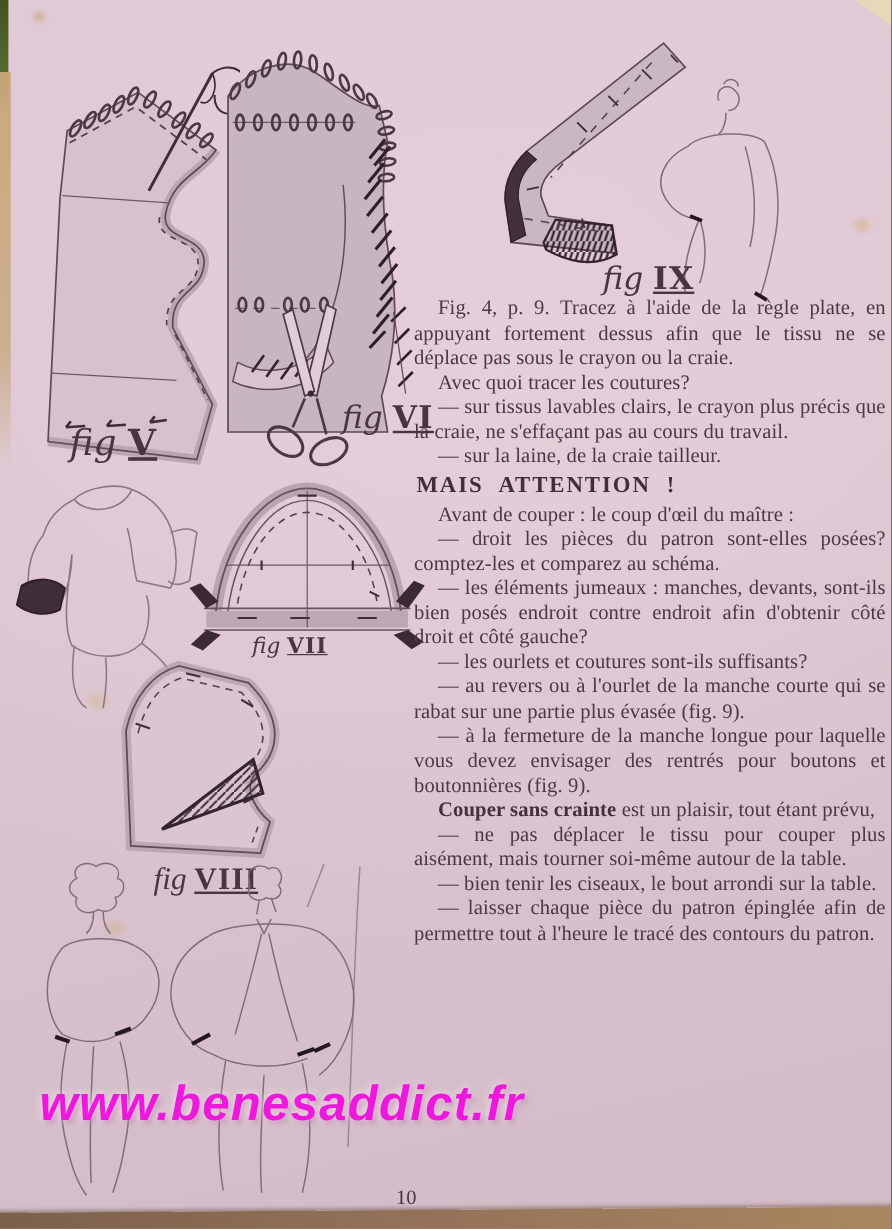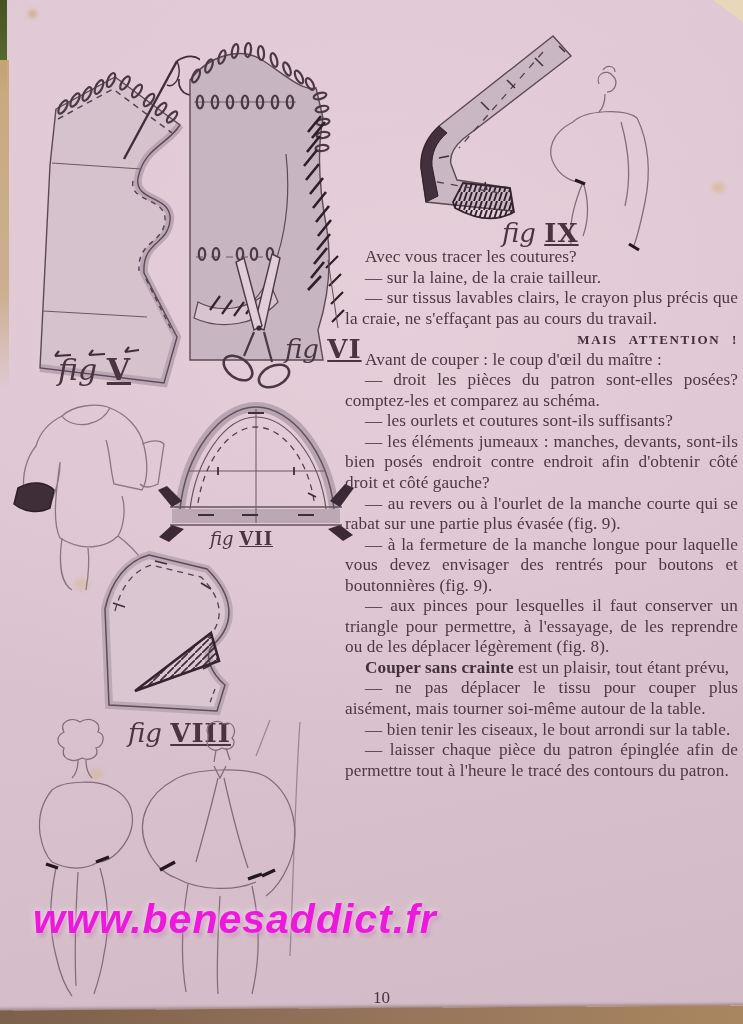--- a/index.html
+++ b/index.html
@@ -15,32 +15,32 @@
   .edge-top-right{position:absolute;right:0;top:0;width:30px;height:22px;
     background:#e9d7ba;clip-path:polygon(100% 0,0 0,100% 100%);}
   .edge-bottom{position:absolute;left:-4px;bottom:-6px;width:752px;height:22px;
     background:linear-gradient(90deg,#7c604a,#94735a 50%,#a9875f);
     transform:rotate(-.4deg);box-shadow:0 -2px 3px rgba(70,45,30,.35);}
   .stain{position:absolute;border-radius:50%;filter:blur(2px);}
   
   .text-col{position:absolute;left:345px;top:247px;width:393px;text-align:justify;
     font-size:17.2px;line-height:1.195;letter-spacing:.1px;}
   .text-col p{margin:0;text-indent:20px;}
-  .text-col p.head{font-size:13px;font-weight:bold;text-indent:2px;text-align:right;
+  .text-col p.head{font-size:19px;font-weight:bold;text-indent:2px;text-align:left;
     letter-spacing:1.6px;word-spacing:7px;color:#412e3a;margin:3px 0 2px 0;}
   .text-col p.lead .b{font-weight:bold;color:#43303c;}
   
   .figlabel{position:absolute;font-family:"DejaVu Serif",serif;font-style:italic;
     color:#4a3440;white-space:nowrap;}
   .figlabel .num{text-decoration:underline;font-style:normal;font-weight:bold;letter-spacing:1px;}
   
   .watermark{position:absolute;left:33px;top:896px;font-family:"Liberation Sans",sans-serif;
     font-weight:bold;font-size:41px;letter-spacing:1px;color:#ec18dc;
     text-shadow:0 0 7px rgba(255,235,250,.9),2px 3px 4px rgba(140,20,120,.35);font-style:italic;}
-  .pagenum{position:absolute;left:330px;top:988px;width:60px;text-align:right;
+  .pagenum{position:absolute;left:330px;top:988px;width:60px;text-align:left;
     font-size:17px;color:#46323d;}
   .figwrap{position:absolute;}
   svg{display:block;}
 </style>
 </head>
 <body>
 
 <div class="page">
 
   <div class="edge-left-green"></div>
@@ -196,21 +196,21 @@
       <path d="M22,68 C28,40 44,20 66,14 L124,28 C150,54 154,82 130,104 C120,114 128,132 142,144 L134,170 L26,164 Z" fill="none" stroke="#b9a4b2" stroke-width="8" opacity=".9"></path>
       <path d="M22,68 C28,40 44,20 66,14 L124,28 C150,54 154,82 130,104 C120,114 128,132 142,144 L134,170 L26,164 Z" fill="none" stroke="#5f4c58" stroke-width="1.5"></path>
       <path d="M32,70 C38,46 50,30 68,24 L118,36 C140,58 142,80 124,98" stroke="#52404d" stroke-width="1.3" fill="none" stroke-dasharray="6 5"></path>
       <path d="M132,148 L126,164" stroke="#52404d" stroke-width="1.3" fill="none" stroke-dasharray="5 4"></path>
       <g stroke="#3f2e3a" stroke-width="1.8" fill="none">
         <path d="M30,62 L42,66 M72,20 L84,23 M118,42 L128,48 M120,128 L128,124"></path>
       </g>
       <path d="M52,150 L128,92 L136,120 Z" fill="url(#hatch8)" stroke="#35242f" stroke-width="2.6"></path>
     </svg>
   </div>
-  <div class="figlabel" style="left:128px;top:718px;font-size:26px;"><span>fig </span><span class="num">VIII</span></div>
+  <div class="figlabel" style="left:128px;top:718px;font-size:26px;font-family:Liberation Serif, serif;"><span>fig </span><span class="num">VIII</span></div>
 
   <div class="figwrap" style="left:12px;top:716px;">
     <svg width="300" height="282" viewBox="0 0 300 282">
       <g fill="none" stroke="#806d7a" stroke-width="1.25">
         <path d="M52,16 C46,6 60,0 68,6 C78,0 90,6 86,16 C94,18 92,30 84,32 C88,40 78,46 70,42 C60,48 48,42 52,32 C44,28 44,20 52,16 Z"></path>
         <path d="M66,44 C66,52 64,58 60,62 M74,44 C74,52 76,58 80,62"></path>
         <path d="M40,74 C52,64 88,64 100,72"></path>
         <path d="M100,72 C124,84 128,112 106,136 C100,142 92,146 86,146"></path>
         <path d="M40,74 C30,86 26,102 28,118 C30,130 34,140 40,146"></path>
         <path d="M40,146 C56,154 74,154 86,146"></path>
@@ -262,31 +262,31 @@
         <path d="M228,92 C236,120 238,150 232,176"></path>
       </g>
       <g stroke="#241721" stroke-width="3.2" fill="none">
         <path d="M182,150 L192,154 M236,214 L246,220"></path>
       </g>
     </svg>
   </div>
   <div class="figlabel" style="left:502px;top:218px;font-size:26px;"><span>fig </span><span class="num">IX</span></div>
 
   <div class="text-col">
-    <p>Avec vous tracer les coutures?</p>
+    <p>Fig. 4, p. 9. Tracez à l'aide de la règle plate, en appuyant fortement dessus afin que le tissu ne se déplace pas sous le crayon ou la craie.</p>
+    <p>Avec quoi tracer les coutures?</p>
+    <p>— sur tissus lavables clairs, le crayon plus précis que la craie, ne s'effaçant pas au cours du travail.</p>
     <p>— sur la laine, de la craie tailleur.</p>
-    <p>— sur tissus lavables clairs, le crayon plus précis que la craie, ne s'effaçant pas au cours du travail.</p>
     <p class="head">MAIS ATTENTION !</p>
     <p>Avant de couper : le coup d'œil du maître :</p>
     <p>— droit les pièces du patron sont-elles posées? comptez-les et comparez au schéma.</p>
+    <p>— les éléments jumeaux : manches, devants, sont-ils bien posés endroit contre endroit afin d'obtenir côté droit et côté gauche?</p>
     <p>— les ourlets et coutures sont-ils suffisants?</p>
-    <p>— les éléments jumeaux : manches, devants, sont-ils bien posés endroit contre endroit afin d'obtenir côté droit et côté gauche?</p>
     <p>— au revers ou à l'ourlet de la manche courte qui se rabat sur une partie plus évasée (fig. 9).</p>
     <p>— à la fermeture de la manche longue pour laquelle vous devez envisager des rentrés pour boutons et boutonnières (fig. 9).</p>
-    <p>— aux pinces pour lesquelles il faut conserver un triangle pour permettre, à l'essayage, de les reprendre ou de les déplacer légèrement (fig. 8).</p>
     <p class="lead"><span class="b">Couper sans crainte</span><span> est un plaisir, tout étant prévu,</span></p>
     <p>— ne pas déplacer le tissu pour couper plus aisément, mais tourner soi-même autour de la table.</p>
     <p>— bien tenir les ciseaux, le bout arrondi sur la table.</p>
     <p>— laisser chaque pièce du patron épinglée afin de permettre tout à l'heure le tracé des contours du patron.</p>
   </div>
 
   <div class="watermark">www.benesaddict.fr</div>
   <div class="pagenum">10</div>
 
 </div>

